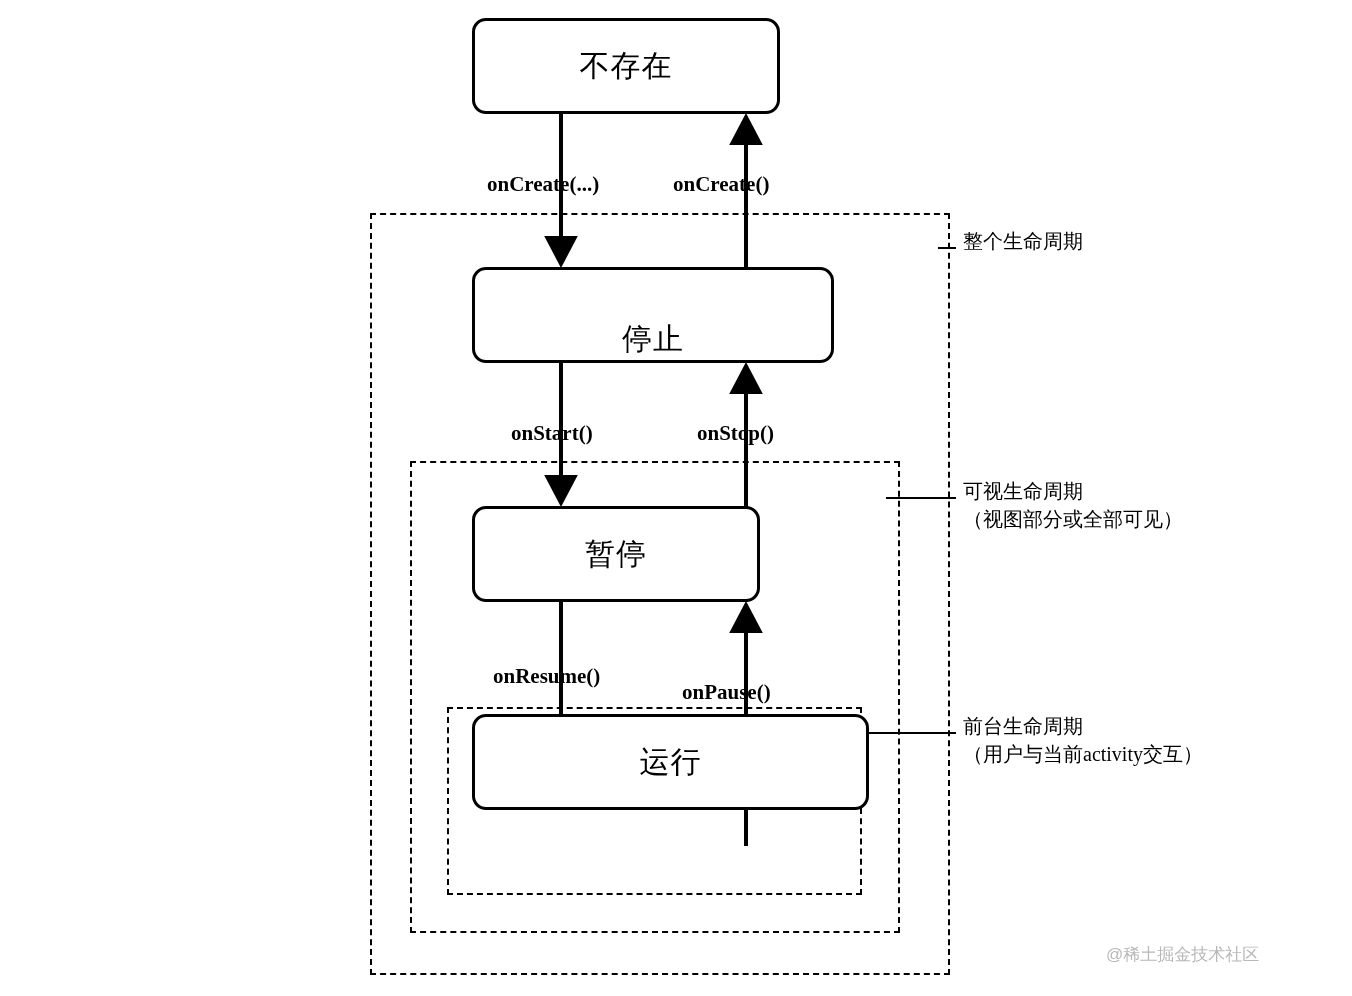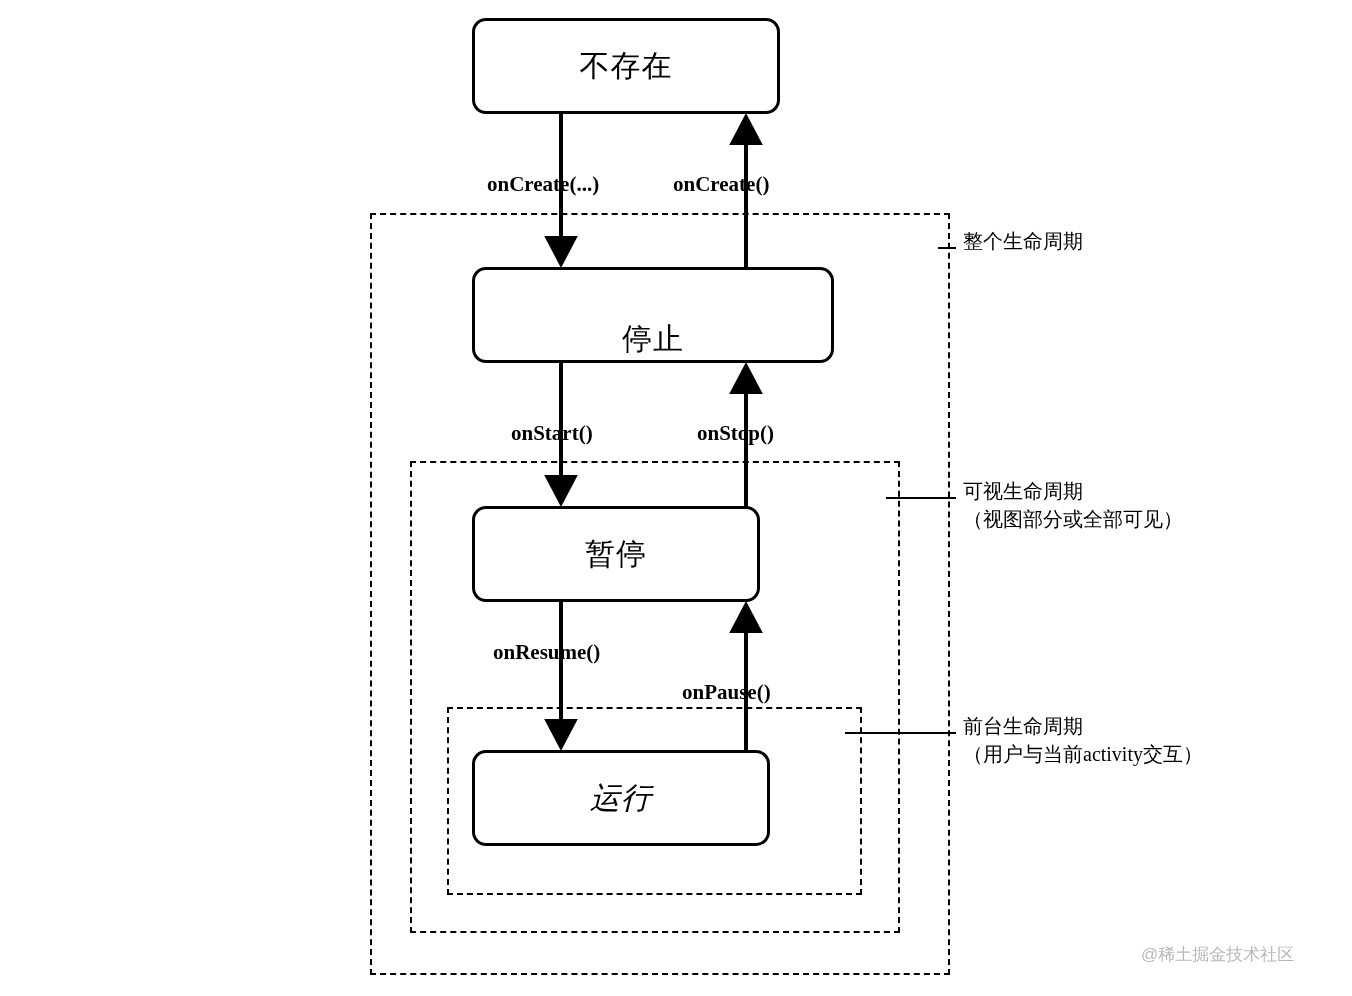--- a/index.html
+++ b/index.html
@@ -109,40 +109,40 @@
   </div>
 
   <div class="state-box" style="left:472px; top:267px; width:362px; height:96px;align-items:flex-end;">
     <span class="state-label">停止</span>
   </div>
 
   <div class="state-box" style="left:472px; top:506px; width:288px; height:96px;">
     <span class="state-label">暂停</span>
   </div>
 
-  <div class="state-box" style="left:472px; top:750px; width:298px; height:96px;font-style:italic;">
+  <div class="state-box" style="left:472px; top:714px; width:397px; height:96px;">
     <span class="state-label">运行</span>
   </div>
 
   <div class="callback-label" style="left:487px; top:172px;">onCreate(...)</div>
   <div class="callback-label" style="left:673px; top:172px;">onCreate()</div>
   <div class="callback-label" style="left:511px; top:421px;">onStart()</div>
   <div class="callback-label" style="left:697px; top:421px;">onStop()</div>
-  <div class="callback-label" style="left:493px; top:640px;text-align:center;">onResume()</div>
+  <div class="callback-label" style="left:493px; top:664px;text-align:center;">onResume()</div>
   <div class="callback-label" style="left:682px; top:664px;margin-top:16px;">onPause()</div>
 
   <div class="region-note" style="left:963px; top:228px;">
     <div>整个生命周期</div>
   </div>
 
   <div class="region-note" style="left:963px; top:478px;">
     <div>可视生命周期</div>
     <div>（视图部分或全部可见）</div>
   </div>
 
   <div class="region-note" style="left:963px; top:713px;">
     <div>前台生命周期</div>
     <div>（用户与当前activity交互）</div>
   </div>
 
-  <div class="watermark" style="left:1106px; top:943px;margin-left:35px;">@稀土掘金技术社区</div>
+  <div class="watermark" style="left:1106px; top:943px;">@稀土掘金技术社区</div>
 
 </div>
 
 </body></html>

